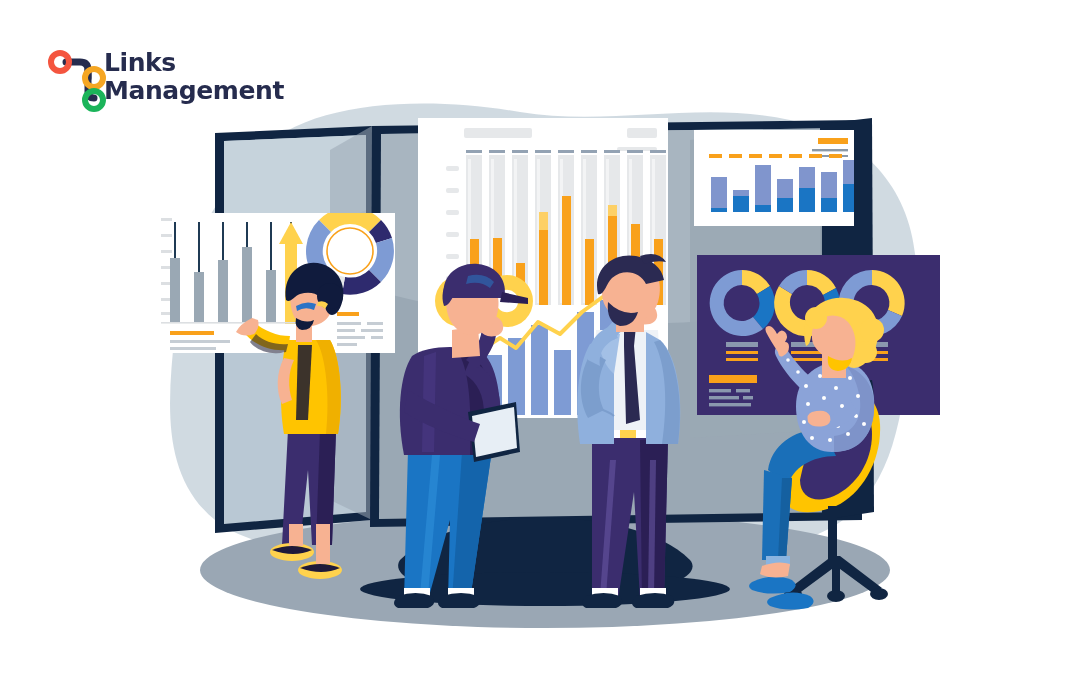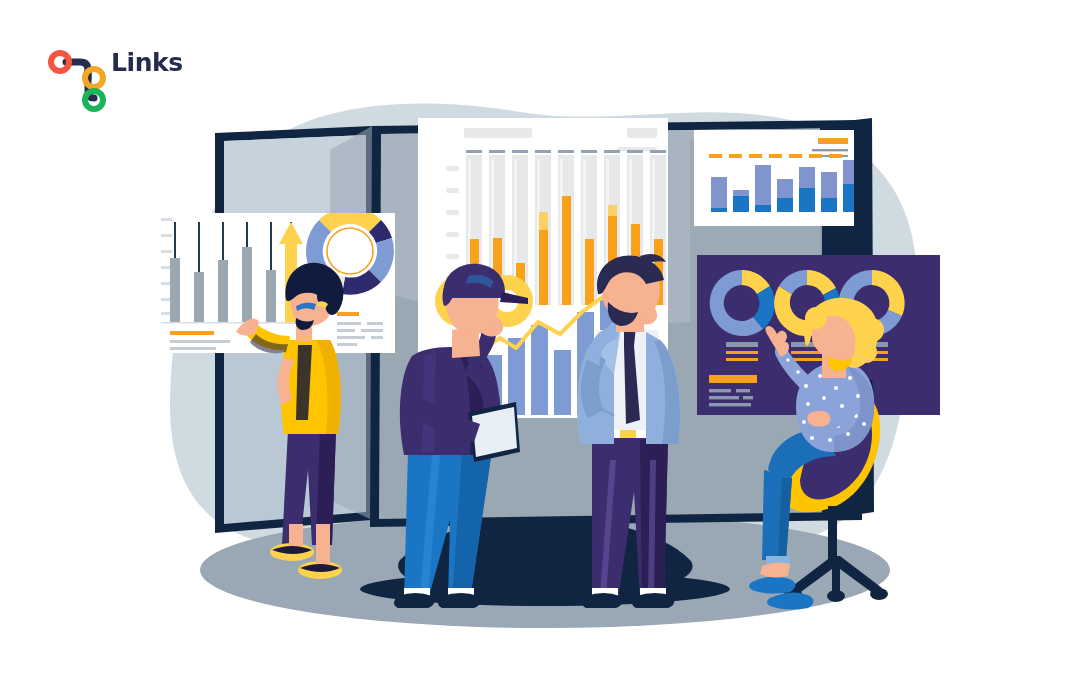--- a/index.html
+++ b/index.html
@@ -1,21 +1,21 @@
 <!DOCTYPE html>
 <html><head>
 <meta charset="utf-8">
 <style>
   html,body{margin:0;padding:0;background:#ffffff;}
   body{width:1081px;height:693px;position:relative;overflow:hidden;
        font-family:"Liberation Sans", sans-serif;}
   .stage{position:absolute;left:0;top:0;width:1081px;height:693px;}
   svg{display:block;}
   .logo-wrap{position:absolute;left:44px;top:48px;width:260px;height:66px;}
-  .logo-text{position:absolute;left:111px;top:50px;color:#262c4e;
+  .logo-text{position:absolute;left:104px;top:50px;color:#262c4e;
     font-family:"DejaVu Sans", sans-serif;font-weight:bold;line-height:1.0;}
   .logo-line1{font-size:25px;letter-spacing:-0.4px;}
   .logo-line2{font-size:25px;letter-spacing:-0.4px;margin-top:3px;}
 </style>
 </head>
 <body>
 
 <div class="stage">
 
 <svg width="1081" height="693" viewBox="0 0 1081 693">
@@ -513,13 +513,14 @@
   <svg width="70" height="64" viewBox="0 0 70 64">
     <path d="M22 14 L36 14 Q44 14 44 22 L44 30" fill="none" stroke="#262c4e" stroke-width="7" stroke-linecap="round"></path>
     <path d="M44 22 L44 44 Q44 50 50 50" fill="none" stroke="#262c4e" stroke-width="7" stroke-linecap="round"></path>
     <circle cx="16" cy="14" r="9" fill="none" stroke="#f4553f" stroke-width="6"></circle>
     <circle cx="50" cy="30" r="9" fill="none" stroke="#f5a623" stroke-width="6"></circle>
     <circle cx="50" cy="52" r="9" fill="none" stroke="#1bb45a" stroke-width="6"></circle>
   </svg>
 </div>
 <div class="logo-text">
   <div class="logo-line1">Links</div>
+  <div class="logo-line2">Management</div>
 </div>
 
 </body></html>

